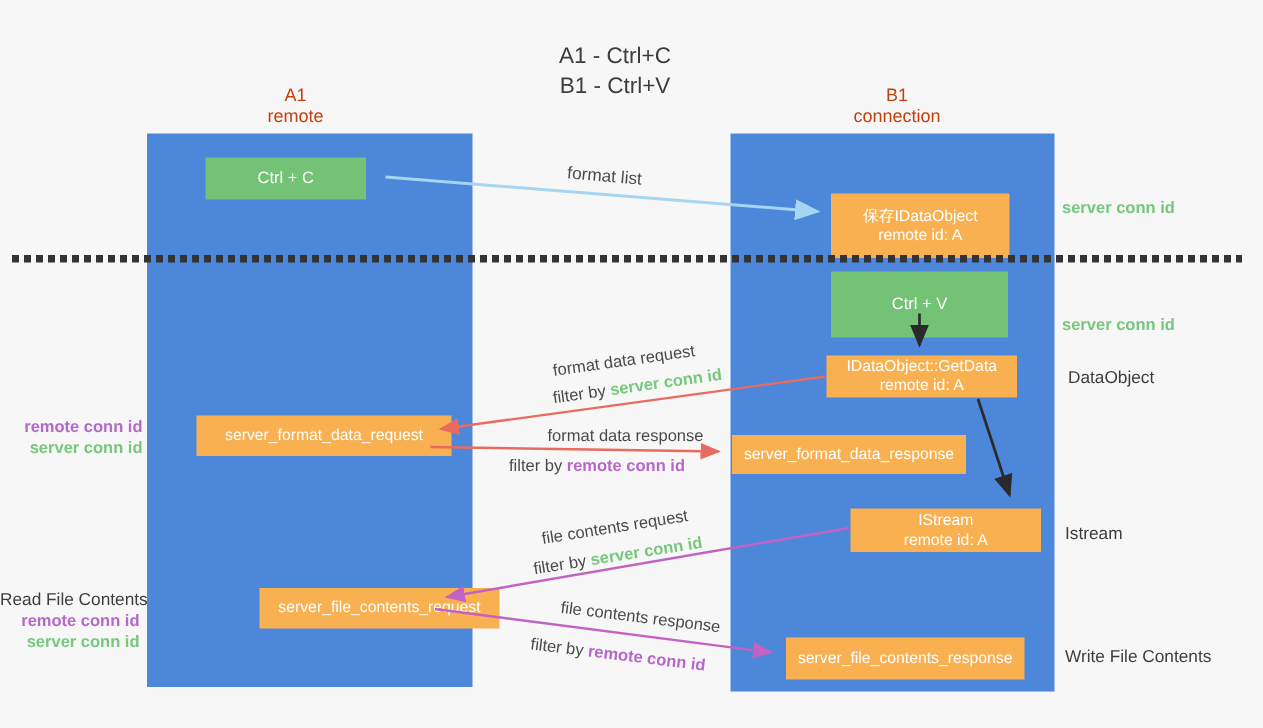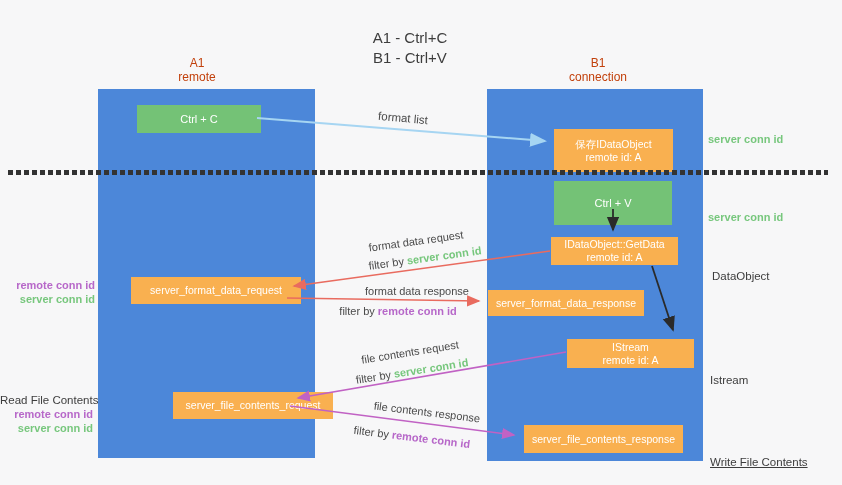--- a/index.html
+++ b/index.html
@@ -19,37 +19,37 @@
   .column.b{left:487px;top:89px;width:216px;height:372px;}
 
   .dashed-line{position:absolute;left:8px;top:170px;width:820px;height:5px;z-index:5;
     background:repeating-linear-gradient(to right,#333 0 5px,transparent 5px 8px);}
 
   .box{position:absolute;z-index:4;display:flex;flex-direction:column;align-items:center;
        justify-content:center;color:#fff;font-size:10.5px;line-height:13px;text-align:center;
        white-space:nowrap;}
   .box.green{background:#74c276;}
   .box.orange{background:#f9b050;}
-  .bx-ctrl-c{left:137px;top:105px;width:124px;height:28px;font-size:11px;}
+  .bx-ctrl-c{left:137px;top:105px;width:107px;height:28px;font-size:11px;}
   .bx-save{left:554px;top:129px;width:119px;height:43px;}
   .bx-ctrl-v{left:554px;top:181px;width:118px;height:44px;font-size:11px;}
   .bx-getdata{left:551px;top:237px;width:127px;height:28px;}
   .bx-fmt-req{left:131px;top:277px;width:170px;height:27px;}
   .bx-fmt-resp{left:488px;top:290px;width:156px;height:26px;}
   .bx-istream{left:567px;top:339px;width:127px;height:29px;}
   .bx-file-req{left:129px;top:392px;width:160px;height:27px;margin-left:44px;}
   .bx-file-resp{left:524px;top:425px;width:159px;height:28px;}
 
   .flow-label{position:absolute;z-index:6;font-size:11px;color:#4a4a4a;white-space:nowrap;
               transform:translate(-50%,-50%);}
   .green-txt{color:#77c77d;font-weight:bold;}
   .purple-txt{color:#b768c9;font-weight:bold;}
 
   .side-label{position:absolute;z-index:6;font-size:11px;white-space:nowrap;}
-  .side-label.plain{color:#3d3d3d;font-size:11.5px;margin-top:24px;}
+  .side-label.plain{color:#3d3d3d;font-size:11.5px;}
   .left-block{position:absolute;z-index:6;width:93px;text-align:right;font-size:11px;
               line-height:14px;white-space:nowrap;}
   .read-title{color:#3d3d3d;font-size:11.5px;font-weight:normal;}
 
   svg.overlay{position:absolute;left:0;top:0;z-index:7;pointer-events:none;}
 </style>
 </head>
 <body>
 
 <div class="stage">
@@ -127,21 +127,21 @@
   <div class="flow-label" style="left:412px;top:371px;transform:translate(-50%,-50%) rotate(-9deg);"><span>filter by </span><span class="green-txt">server conn id</span></div>
 
   <div class="flow-label" style="left:427px;top:412px;transform:translate(-50%,-50%) rotate(7deg);">file contents response</div>
 
   <div class="flow-label" style="left:412px;top:437px;transform:translate(-50%,-50%) rotate(7deg);"><span>filter by </span><span class="purple-txt">remote conn id</span></div>
 
   <div class="side-label green-txt" style="left:708px;top:133px;">server conn id</div>
   <div class="side-label green-txt" style="left:708px;top:211px;">server conn id</div>
   <div class="side-label plain" style="left:712px;top:246px;">DataObject</div>
   <div class="side-label plain" style="left:710px;top:350px;">Istream</div>
-  <div class="side-label plain" style="left:710px;top:432px;text-decoration:underline;">Write File Contents</div>
+  <div class="side-label plain" style="left:710px;top:432px;">Write File Contents</div>
 
   <div class="left-block" style="left:2px;top:278px;">
     <div class="purple-txt">remote conn id</div>
     <div class="green-txt">server conn id</div>
   </div>
 
   <div class="left-block" style="left:0px;top:393px;">
     <div class="read-title">Read File Contents</div>
     <div class="purple-txt">remote conn id</div>
     <div class="green-txt">server conn id</div>

